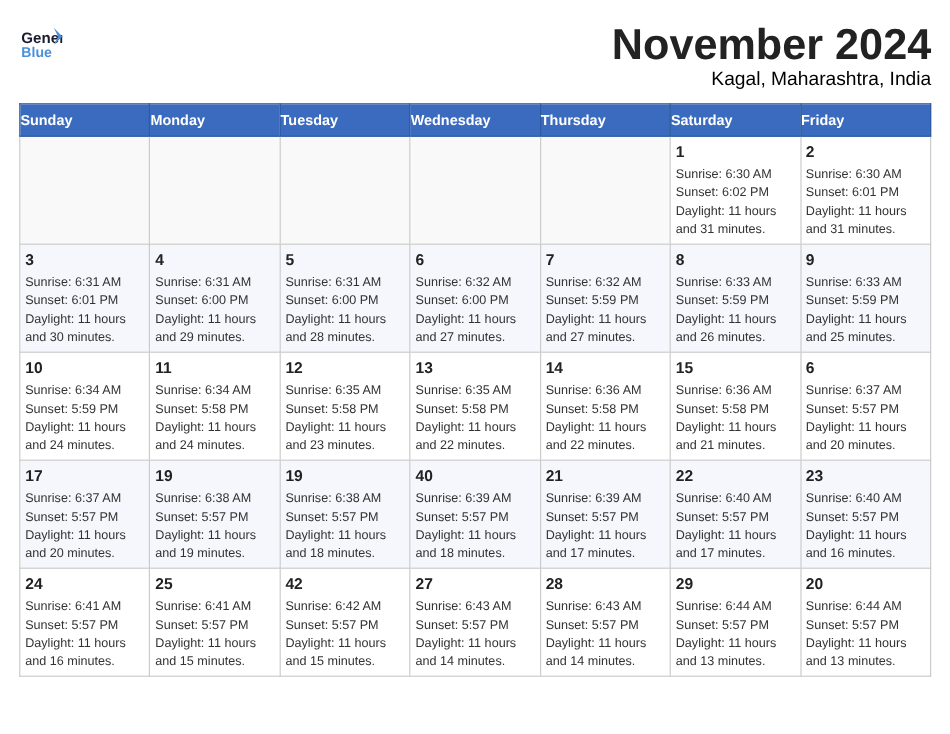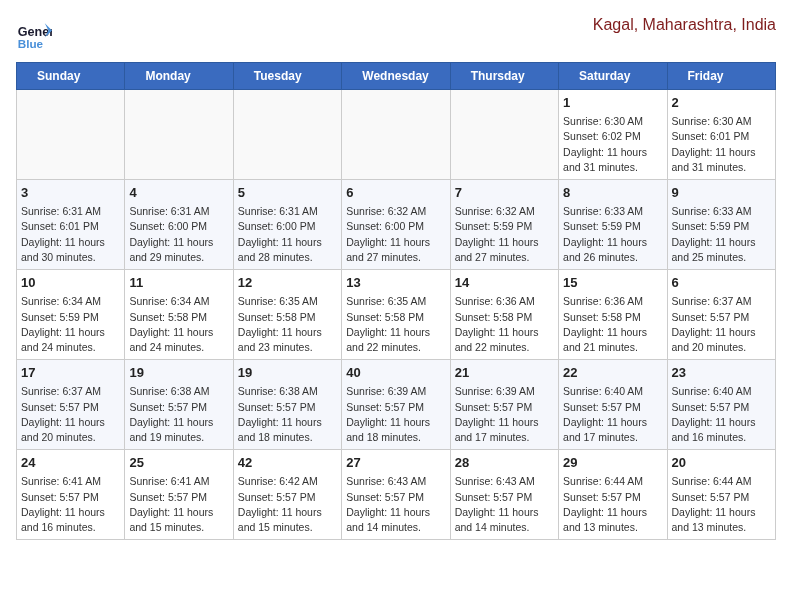--- a/index.html
+++ b/index.html
@@ -28,32 +28,31 @@
     .title-block {
       text-align: right;
     }
     .month-title {
       font-size: 36px;
       font-weight: bold;
       color: #222;
     }
     .location {
       font-size: 16px;
-      color: #7f1d1d;
-      text-align: center;
+      color: #000000;
     }
     .calendar {
       width: 100%;
       border-collapse: collapse;
       font-size: 11px;
     }
     .calendar th {
       background: #3a6bbf;
       color: #fff;
-      padding: 6px 20px;
+      padding: 6px 0;
       text-align: left;
       font-size: 12px;
       font-weight: bold;
       border: 1px solid #2d5aa0;
     }
     .calendar td {
       border: 1px solid #ccc;
       vertical-align: top;
       padding: 4px;
       width: 108px;
@@ -90,20 +89,21 @@
 <div class="header">
   <div class="logo">
     <svg class="logo-icon" viewBox="0 0 40 40" xmlns="http://www.w3.org/2000/svg">
       <text x="2" y="22" font-size="14" font-weight="bold" fill="#1a1a2e">General</text>
       <text x="2" y="35" font-size="13" font-weight="bold" fill="#4a90d9">Blue</text>
       <polygon points="32,8 40,16 32,24 36,16" fill="#4a90d9"></polygon>
     </svg>
 
   </div>
   <div class="title-block">
+    <div class="month-title">November 2024</div>
     <div class="location">Kagal, Maharashtra, India</div>
   </div>
 </div>
 
 <table class="calendar">
   <thead>
     <tr>
       <th>Sunday</th>
       <th>Monday</th>
       <th>Tuesday</th>

